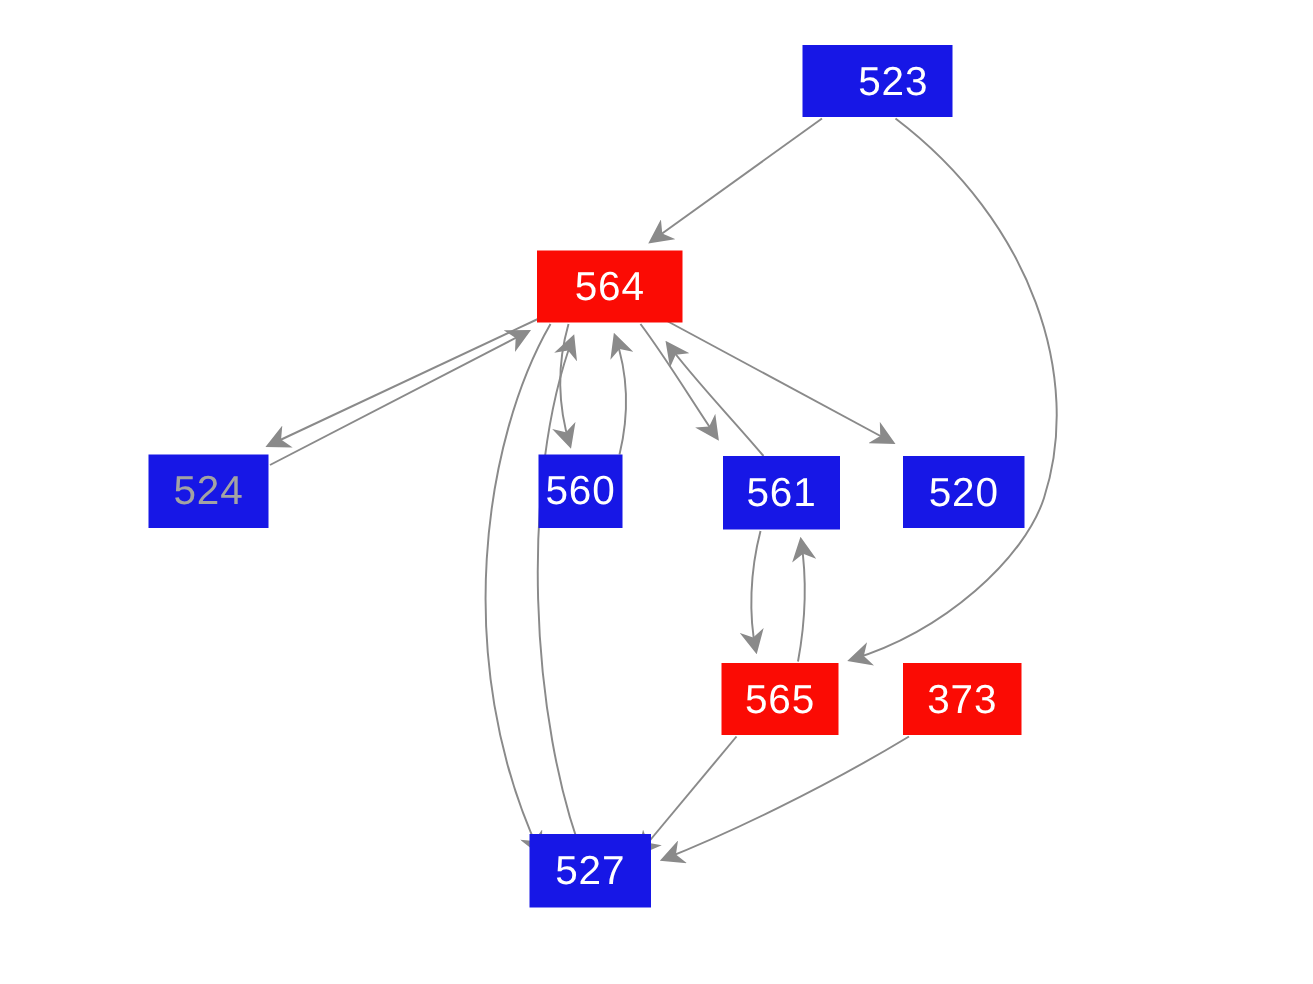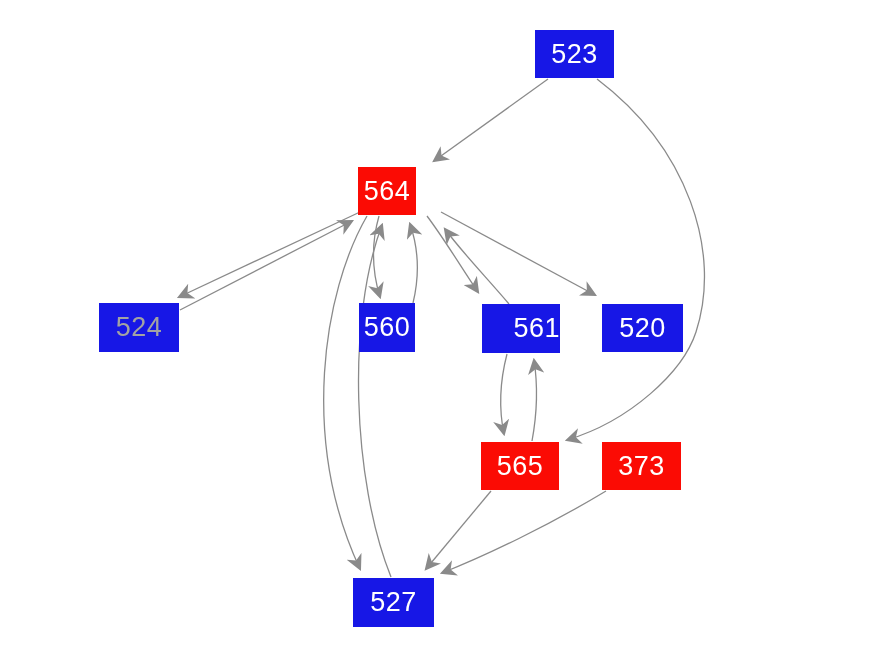--- a/index.html
+++ b/index.html
@@ -56,41 +56,41 @@
         <path d="M441,212 L595,295" fill="none" stroke="#8a8a8a" stroke-width="1.3" marker-end="url(#arrowhead)"></path>
         <path d="M367,216 C323,292 300,440 360,569" fill="none" stroke="#8a8a8a" stroke-width="1.3" marker-end="url(#arrowhead)"></path>
         <path d="M391,577 C352,480 347,318 382,225" fill="none" stroke="#8a8a8a" stroke-width="1.3" marker-end="url(#arrowhead)"></path>
         <path d="M507,354 C500,381 499,410 504,434" fill="none" stroke="#8a8a8a" stroke-width="1.3" marker-end="url(#arrowhead)"></path>
         <path d="M532,441 C537,414 538,386 534,360" fill="none" stroke="#8a8a8a" stroke-width="1.3" marker-end="url(#arrowhead)"></path>
         <path d="M491,491 L426,569" fill="none" stroke="#8a8a8a" stroke-width="1.3" marker-end="url(#arrowhead)"></path>
         <path d="M606,491 C548,526 485,556 442,573" fill="none" stroke="#8a8a8a" stroke-width="1.3" marker-end="url(#arrowhead)"></path>
       </g>
   </svg>
   <div id="nodes">
-      <div class="node" style="left: 535px; top: 30px; width: 79px; height: 48px; background: rgb(23, 23, 230); color: rgb(255, 255, 255);">
+      <div class="node" style="left: 535px; top: 30px; width: 79px; height: 48px; background: rgb(23, 23, 230); color: rgb(255, 255, 255); padding-left: 21px;">
         <span>523</span>
       </div>
-      <div class="node" style="left: 358px; top: 167px; width: 58px; height: 48px; background: rgb(251, 11, 4); color: rgb(255, 255, 255);">
+      <div class="node" style="left: 358px; top: 167px; width: 97px; height: 48px; background: rgb(251, 11, 4); color: rgb(255, 255, 255);">
         <span>564</span>
       </div>
       <div class="node" style="left: 99px; top: 303px; width: 80px; height: 49px; background: rgb(23, 23, 230); color: #a3a3a3;">
         <span>524</span>
       </div>
       <div class="node" style="left: 359px; top: 303px; width: 56px; height: 49px; background: rgb(23, 23, 230); color: rgb(255, 255, 255);">
         <span>560</span>
       </div>
-      <div class="node" style="left: 482px; top: 304px; width: 78px; height: 49px; background: rgb(23, 23, 230); color: rgb(255, 255, 255); justify-content: flex-end;">
+      <div class="node" style="left: 482px; top: 304px; width: 78px; height: 49px; background: rgb(23, 23, 230); color: rgb(255, 255, 255);">
         <span>561</span>
       </div>
       <div class="node" style="left: 602px; top: 304px; width: 81px; height: 48px; background: rgb(23, 23, 230); color: rgb(255, 255, 255);">
         <span>520</span>
       </div>
       <div class="node" style="left: 481px; top: 442px; width: 78px; height: 48px; background: rgb(251, 11, 4); color: rgb(255, 255, 255);">
         <span>565</span>
       </div>
       <div class="node" style="left: 602px; top: 442px; width: 79px; height: 48px; background: rgb(251, 11, 4); color: rgb(255, 255, 255);">
         <span>373</span>
       </div>
-      <div class="node" style="left: 353px; top: 578px; width: 81px; height: 49px; background: rgb(23, 23, 230); color: rgb(255, 255, 255);">
+      <div class="node" style="left: 353px; top: 556px; width: 81px; height: 49px; background: rgb(23, 23, 230); color: rgb(255, 255, 255);">
         <span>527</span>
       </div>
     </div>
 </div>
 
 </body></html>

